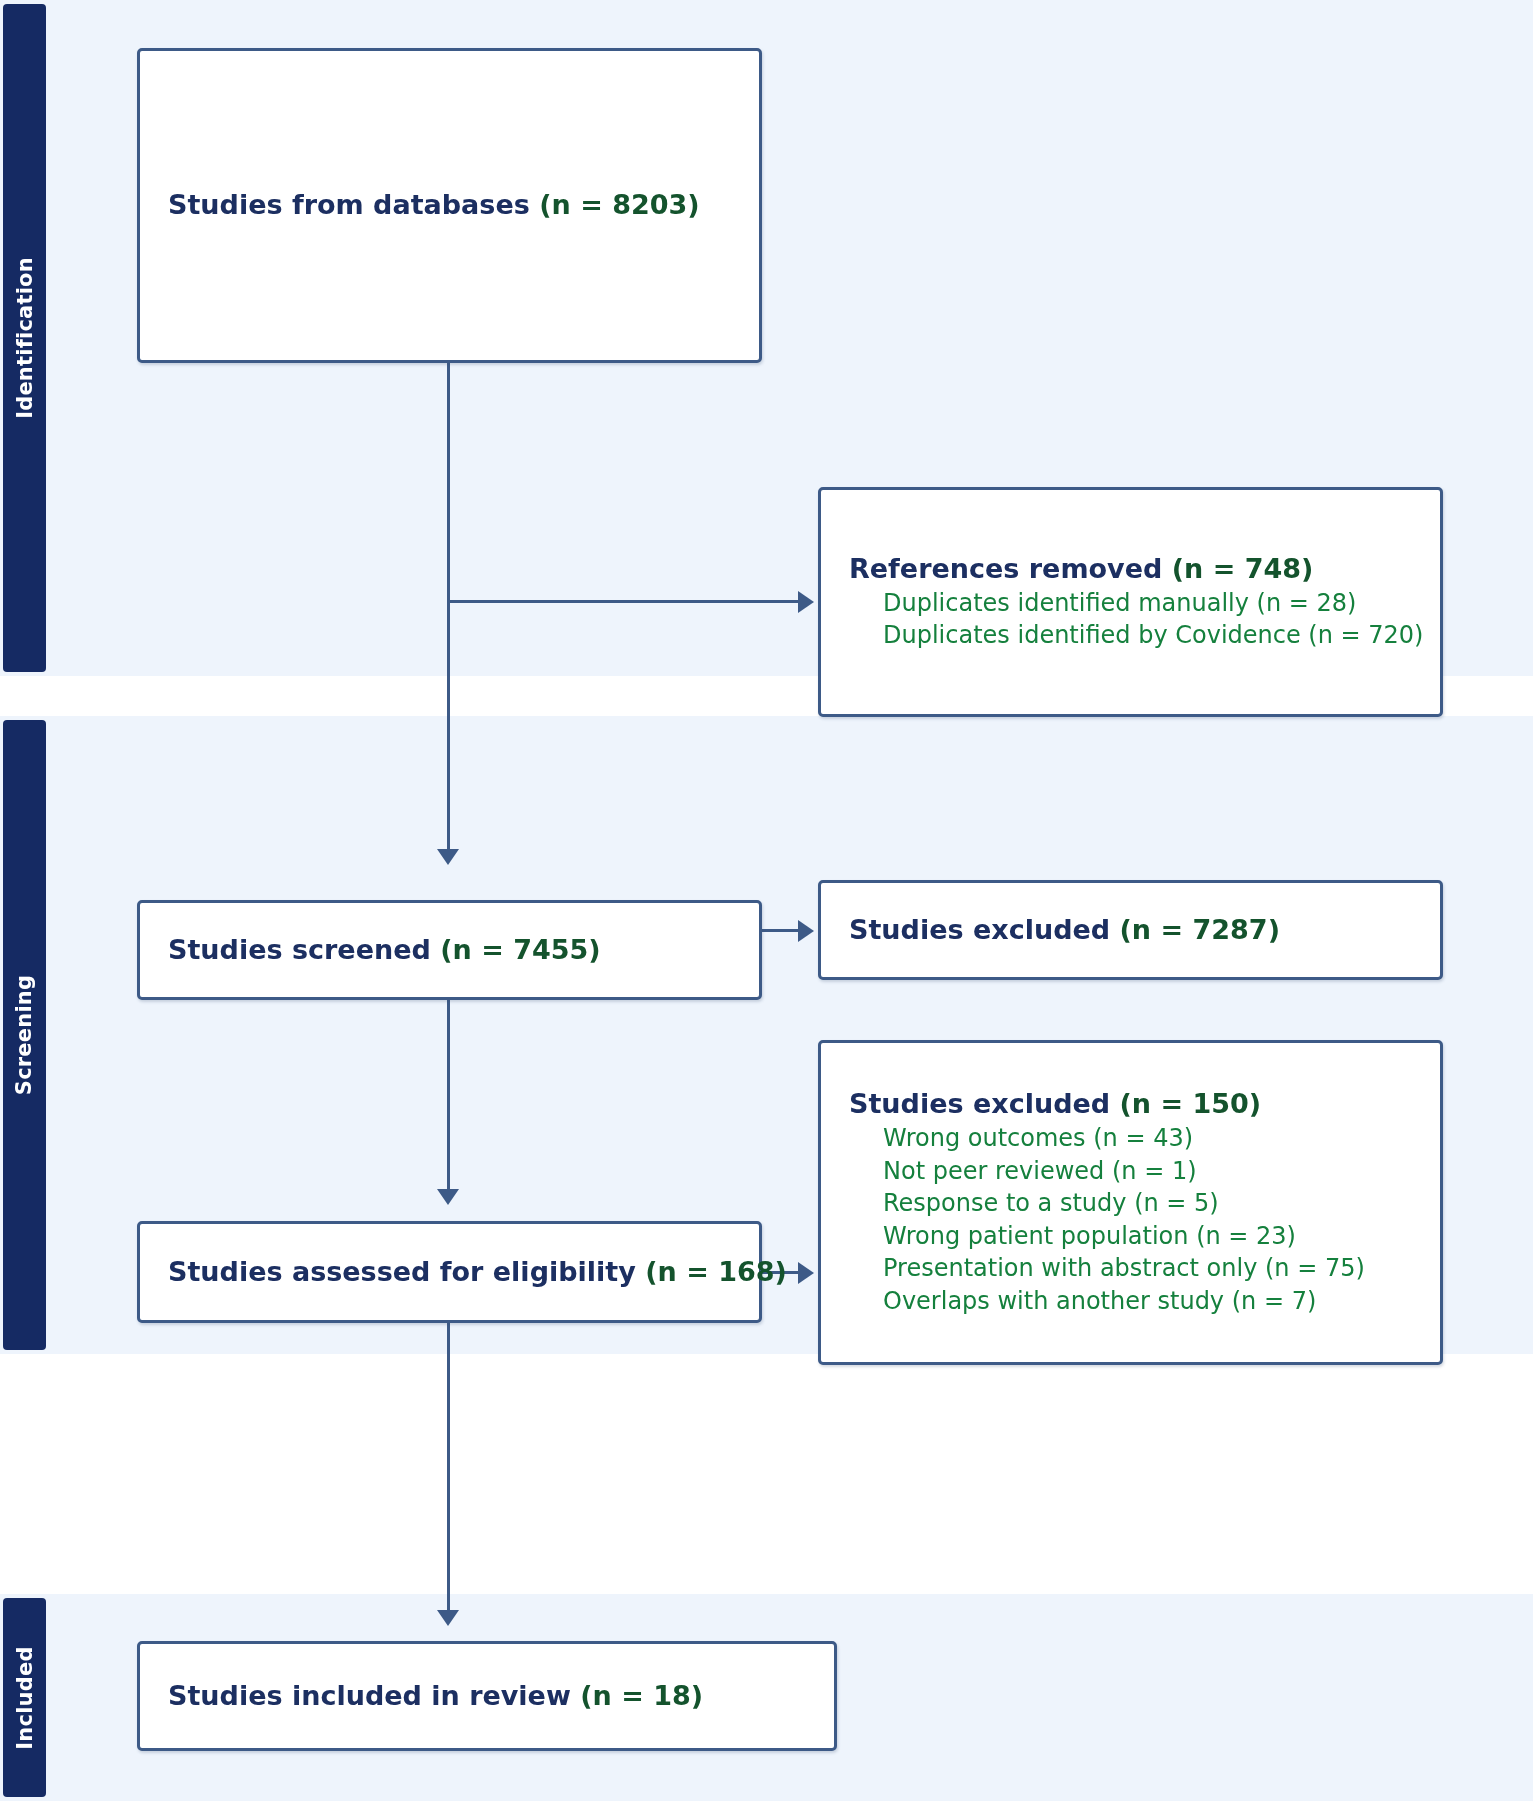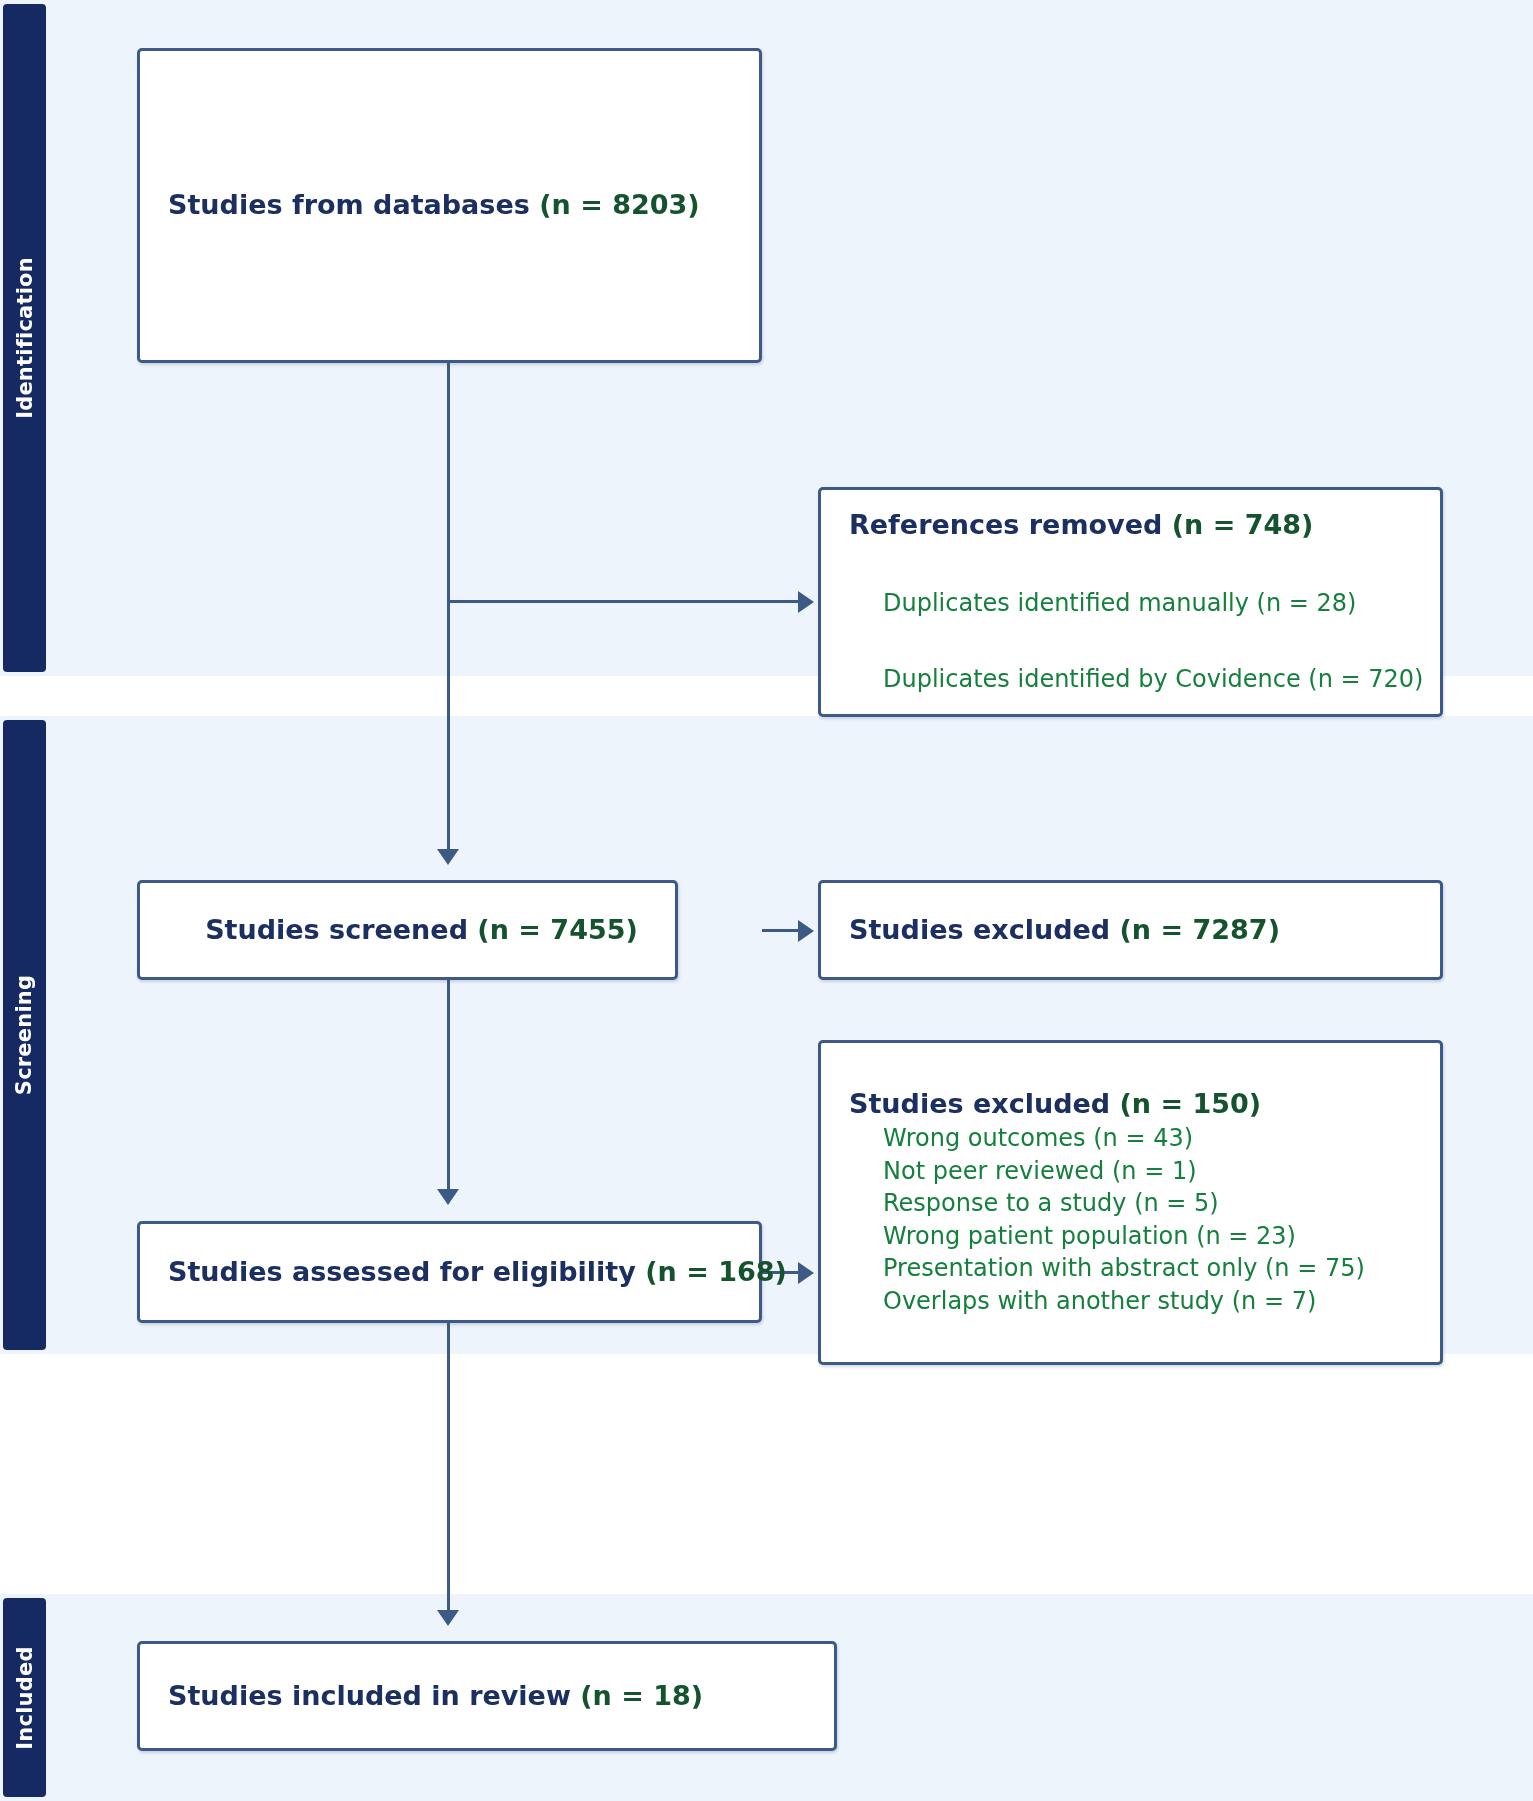--- a/index.html
+++ b/index.html
@@ -82,22 +82,22 @@
     color: #15803d;
     white-space: nowrap;
     line-height: 1.36;
     padding-left: 62px;
     font-family: "DejaVu Sans", sans-serif;
     font-weight: 500;
   }
 
   
   #box-databases      { left: 137px;  top: 48px;   width: 625px;  height: 315px; }
-  #box-refs-removed   { left: 818px;  top: 487px;  width: 625px;  height: 230px; gap: 44px; }
-  #box-screened       { left: 137px;  top: 880px;  width: 541px;  height: 100px; text-align: center; }
+  #box-refs-removed   { left: 818px;  top: 487px;  width: 625px;  height: 230px; }
+  #box-screened       { left: 137px;  top: 900px;  width: 625px;  height: 100px; }
   #box-excluded-7287  { left: 818px;  top: 880px;  width: 625px;  height: 100px; }
   #box-excluded-150   { left: 818px;  top: 1040px; width: 625px;  height: 325px; }
   #box-eligibility    { left: 137px;  top: 1221px; width: 625px;  height: 102px; }
   #box-included       { left: 137px;  top: 1641px; width: 700px;  height: 110px; }
 
   
   .conn {
     position: absolute;
     background: #3d5a87;
   }

